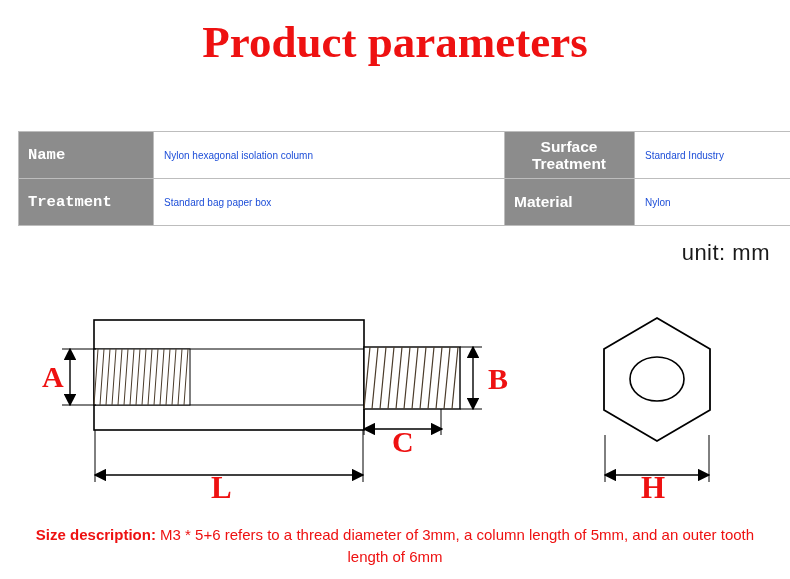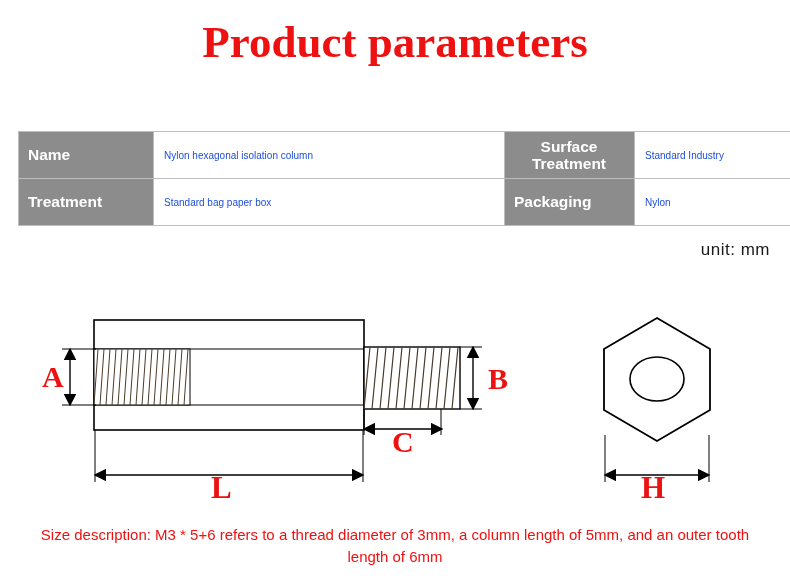--- a/index.html
+++ b/index.html
@@ -42,31 +42,31 @@
     padding: 0 10px;
     vertical-align: middle;
   }
   .spec-table td.key {
     background: #8c8c8c;
     color: #ffffff;
     font-weight: bold;
     font-size: 15.5px;
     padding-left: 9px;
   }
-  .k1 { width: 115px; }
+  .k1 { width: 115px; font-family: Liberation Mono, monospace; }
   .v1 { width: 330px; }
   .k2 { width: 110px; }
   .v2 { width: 199px; }
   .key.two-line { line-height: 1.12; text-align: center; }
 
   .unit-label {
     position: absolute;
     right: 20px;
     top: 240px;
-    font-size: 17px;
+    font-size: 22px;
     color: #1a1a1a;
     letter-spacing: 0.5px;
   }
 
   .diagram {
     position: absolute;
     left: 0;
     top: 285px;
     width: 790px;
     height: 235px;
@@ -76,39 +76,39 @@
     position: absolute;
     left: 0;
     right: 0;
     top: 524px;
     text-align: center;
     color: #ee1111;
     font-size: 15px;
     line-height: 1.45;
     padding: 0 30px;
   }
-  .size-desc b { font-weight: normal; }
+  .size-desc b { font-weight: bold; }
 </style>
 </head>
 <body>
 
 <h1 class="page-title">Product parameters</h1>
 
 <table class="spec-table">
   <tbody>
     <tr>
       <td class="key k1">Name</td>
       <td class="v1">Nylon hexagonal isolation column</td>
       <td class="key k2 two-line">Surface Treatment</td>
       <td class="v2">Standard Industry</td>
     </tr>
     <tr>
       <td class="key k1">Treatment</td>
       <td class="v1">Standard bag paper box</td>
-      <td class="key k2">Packaging</td>
+      <td class="key k2">Material</td>
       <td class="v2">Nylon</td>
     </tr>
   </tbody>
 </table>
 
 <div class="unit-label">unit: mm</div>
 
 <div class="diagram">
 <svg width="790" height="235" viewBox="0 0 790 235" xmlns="http://www.w3.org/2000/svg">
   <defs>

